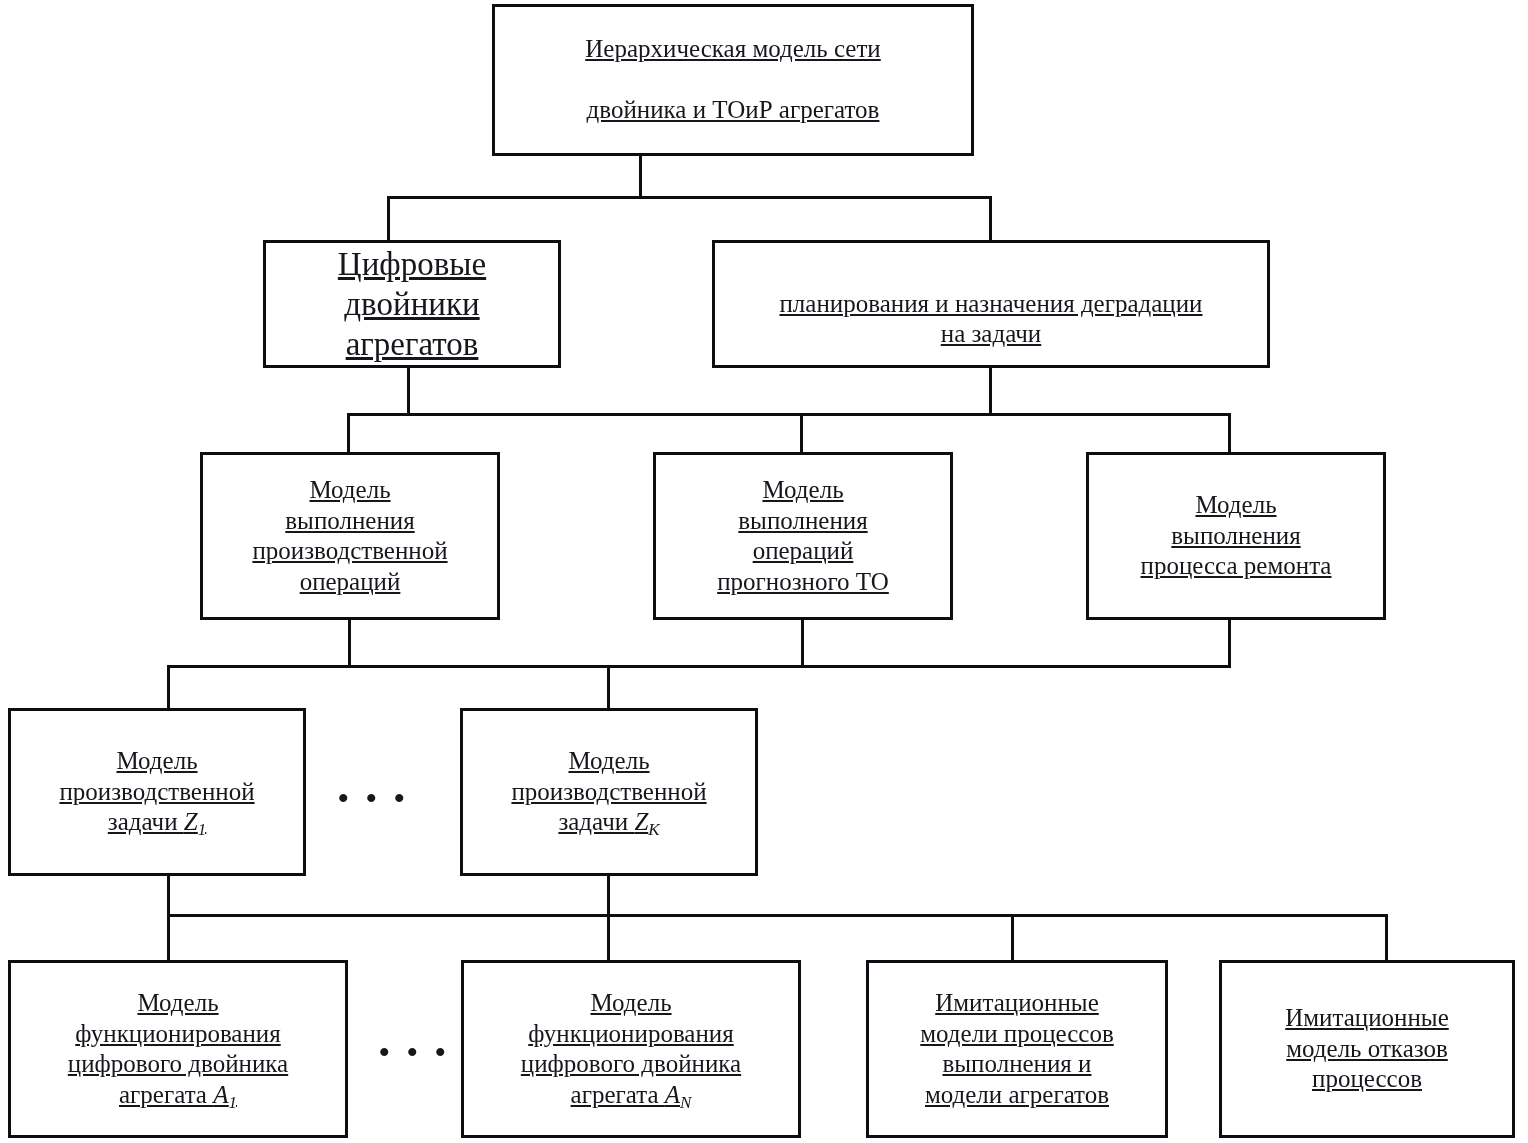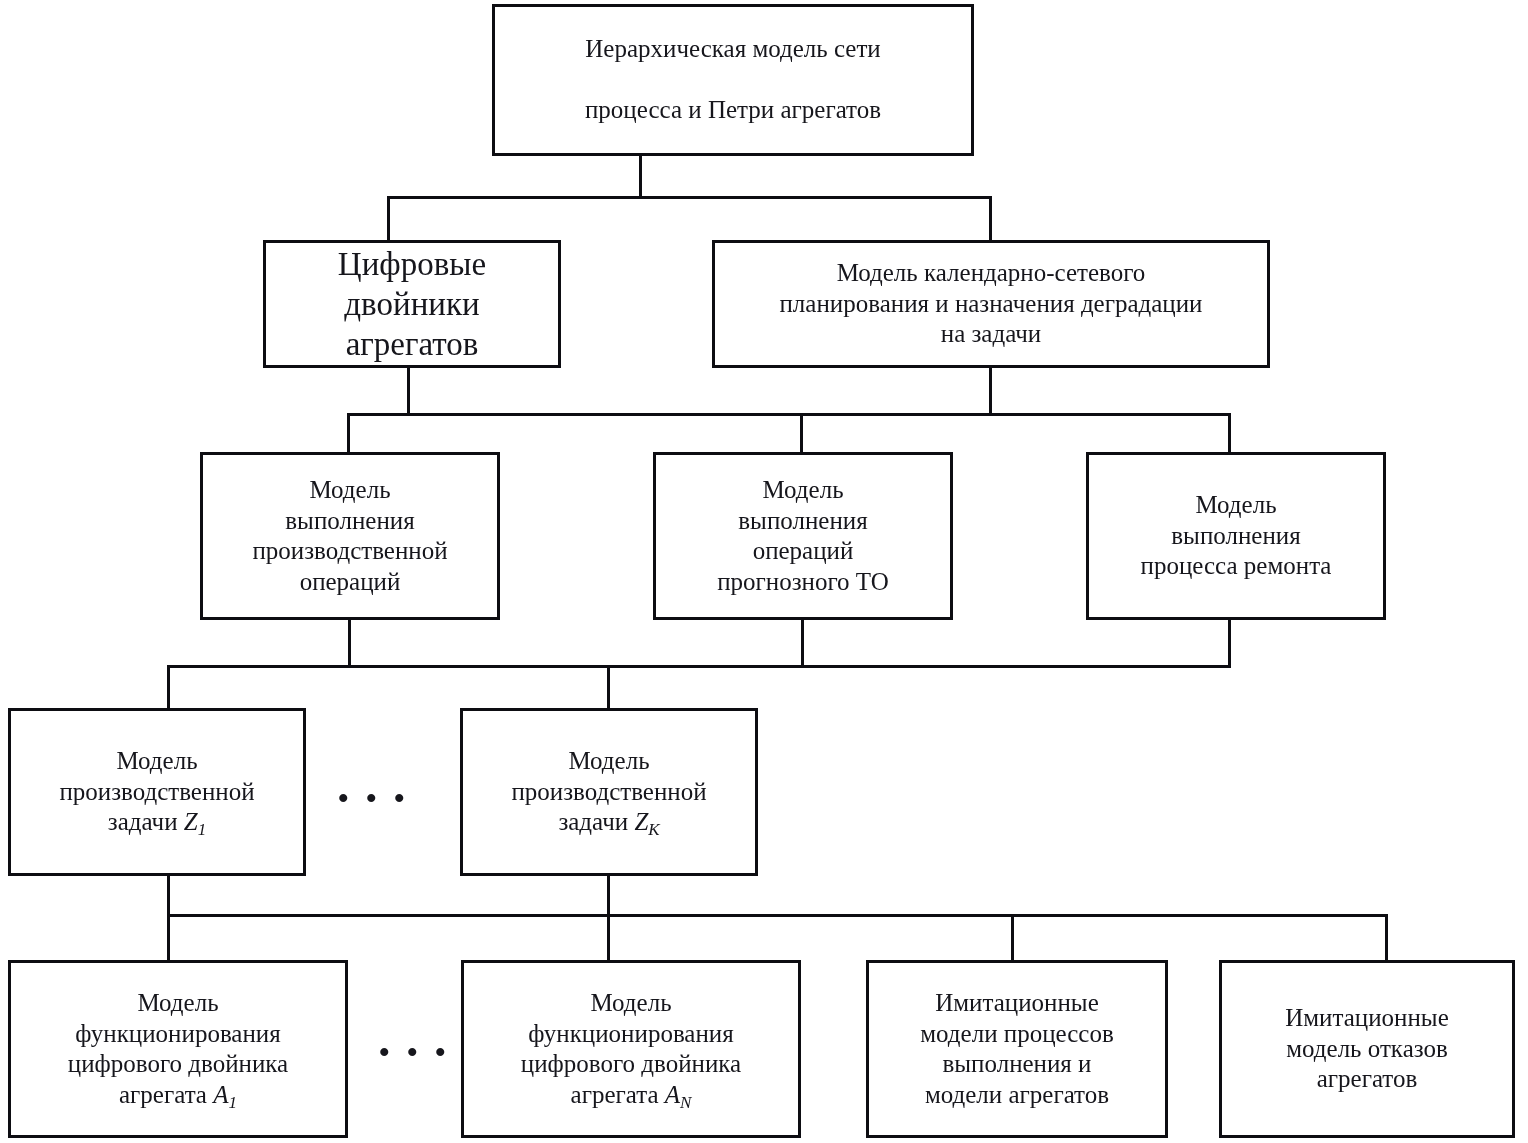--- a/index.html
+++ b/index.html
@@ -20,20 +20,21 @@
     box-sizing: border-box;
     border: 3px solid #0d0d12;
     background: #ffffff;
     display: flex;
     align-items: center;
     justify-content: center;
     text-align: center;
     color: #16161c;
     line-height: 1.22;
     padding: 4px 8px;
+    text-decoration: underline;
   }
   .node .label {
     display: block;
     width: 100%;
   }
   .node sub {
     font-style: italic;
     font-size: 0.68em;
     vertical-align: baseline;
     position: relative;
@@ -60,39 +61,39 @@
 </style>
 </head>
 <body>
 
 <div id="canvas">
 
   <div class="node" style="left:492px; top:4px; width:482px; height:152px; font-size:25px;">
     <span class="label">
       <span>Иерархическая модель сети</span><br>
       <br>
-      <span>процесса и  Петри агрегатов</span>
+      <span>двойника и  ТОиР агрегатов</span>
     </span>
   </div>
 
   <div class="conn v" style="left:639px; top:156px; height:43px;"></div>
   <div class="conn h" style="left:387px; top:196px; width:605px;"></div>
   <div class="conn v" style="left:387px; top:196px; height:46px;"></div>
   <div class="conn v" style="left:989px; top:196px; height:46px;"></div>
 
   <div class="node" style="left:263px; top:240px; width:298px; height:128px; font-size:33px;">
     <span class="label">
       <span>Цифровые</span><br>
       <span>двойники агрегатов</span>
     </span>
   </div>
 
   <div class="node" style="left:712px; top:240px; width:558px; height:128px; font-size:25px;">
     <span class="label">
-      <span>Модель календарно-сетевого</span><br>
+      <br>
       <span>планирования и назначения деградации</span><br>
       <span>на задачи</span>
     </span>
   </div>
 
   <div class="conn v" style="left:407px; top:368px; height:48px;"></div>
   <div class="conn v" style="left:989px; top:368px; height:48px;"></div>
   <div class="conn h" style="left:347px; top:413px; width:884px;"></div>
   <div class="conn v" style="left:347px; top:413px; height:42px;"></div>
   <div class="conn v" style="left:800px; top:413px; height:42px;"></div>
@@ -183,17 +184,17 @@
       <span>модели процессов</span><br>
       <span>выполнения и</span><br>
       <span>модели агрегатов</span>
     </span>
   </div>
 
   <div class="node" style="left:1219px; top:960px; width:296px; height:178px; font-size:25px;">
     <span class="label">
       <span>Имитационные</span><br>
       <span>модель отказов</span><br>
-      <span>агрегатов</span>
+      <span>процессов</span>
     </span>
   </div>
 
 </div>
 
 </body></html>

